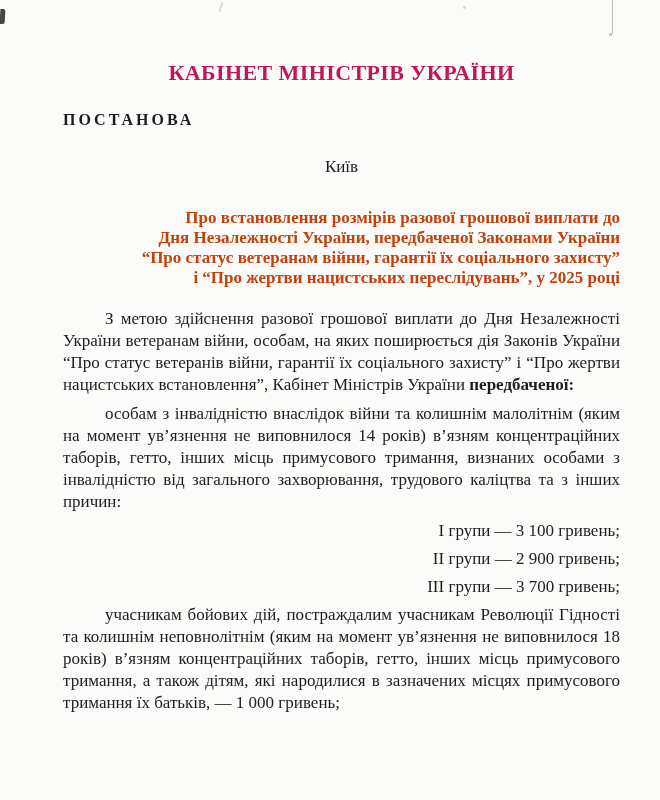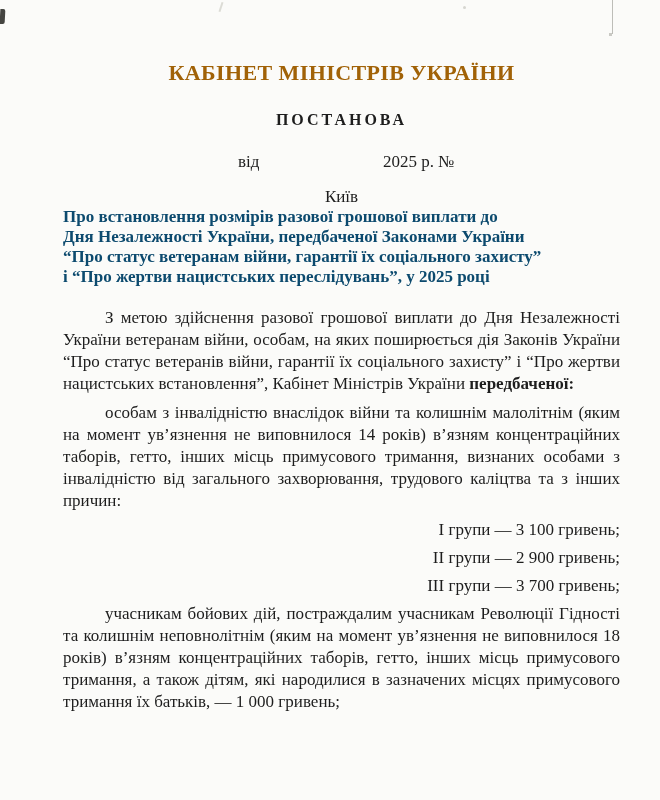--- a/index.html
+++ b/index.html
@@ -14,48 +14,48 @@
   .content {
     position:absolute;
     left:63px; right:40px; top:0;
   }
   .org-name {
     margin-top:60px;
     text-align:center;
     font-weight:bold;
     font-size:22px;
     letter-spacing:0.4px;
-    color:#a16207;
+    color:#be185d;
   }
   .doc-type {
     margin-top:25px;
-    text-align:center;
     font-weight:bold;
     font-size:16px;
     letter-spacing:3px;
   }
   .date-line {
     position:relative;
     margin-top:23px;
     height:22px;
     font-size:17px;
   }
   .date-from { position:absolute; left:175px; top:0; }
   .date-year { position:absolute; left:320px; top:0; }
   .city {
-    margin-top:13px;
+    margin-top:28px;
     text-align:center;
     font-size:17px;
   }
   .title-block {
-    text-align:left;
+    margin-top:31px;
+    text-align:right;
     font-weight:bold;
     font-size:17px;
     line-height:20px;
-    color:#0c4a6e;
+    color:#c2410c;
   }
   .body-block { margin-top:20px; }
   .body-block p {
     margin:0 0 7px 0;
     font-size:17px;
     line-height:22px;
     text-align:justify;
     text-indent:42px;
   }
   .body-block p.list-item {
@@ -96,24 +96,20 @@
   <div class="artifact artifact-vline"></div>
   <div class="artifact artifact-top-mark"></div>
   <div class="artifact artifact-dot"></div>
 
   <div class="content">
 
     <div class="org-name">КАБІНЕТ МІНІСТРІВ УКРАЇНИ</div>
 
     <div class="doc-type">ПОСТАНОВА</div>
 
-    <div class="date-line">
-      <span class="date-from">від</span>
-      <span class="date-year">2025 р. №</span>
-    </div>
 
     <div class="city">Київ</div>
 
     <div class="title-block" id="title-block">
         <div>Про встановлення розмірів разової грошової виплати до</div>
         <div>Дня Незалежності України, передбаченої Законами України</div>
         <div>“Про статус ветеранам війни, гарантії їх соціального захисту”</div>
         <div>і “Про жертви нацистських переслідувань”, у 2025 році</div>
       </div>
 

